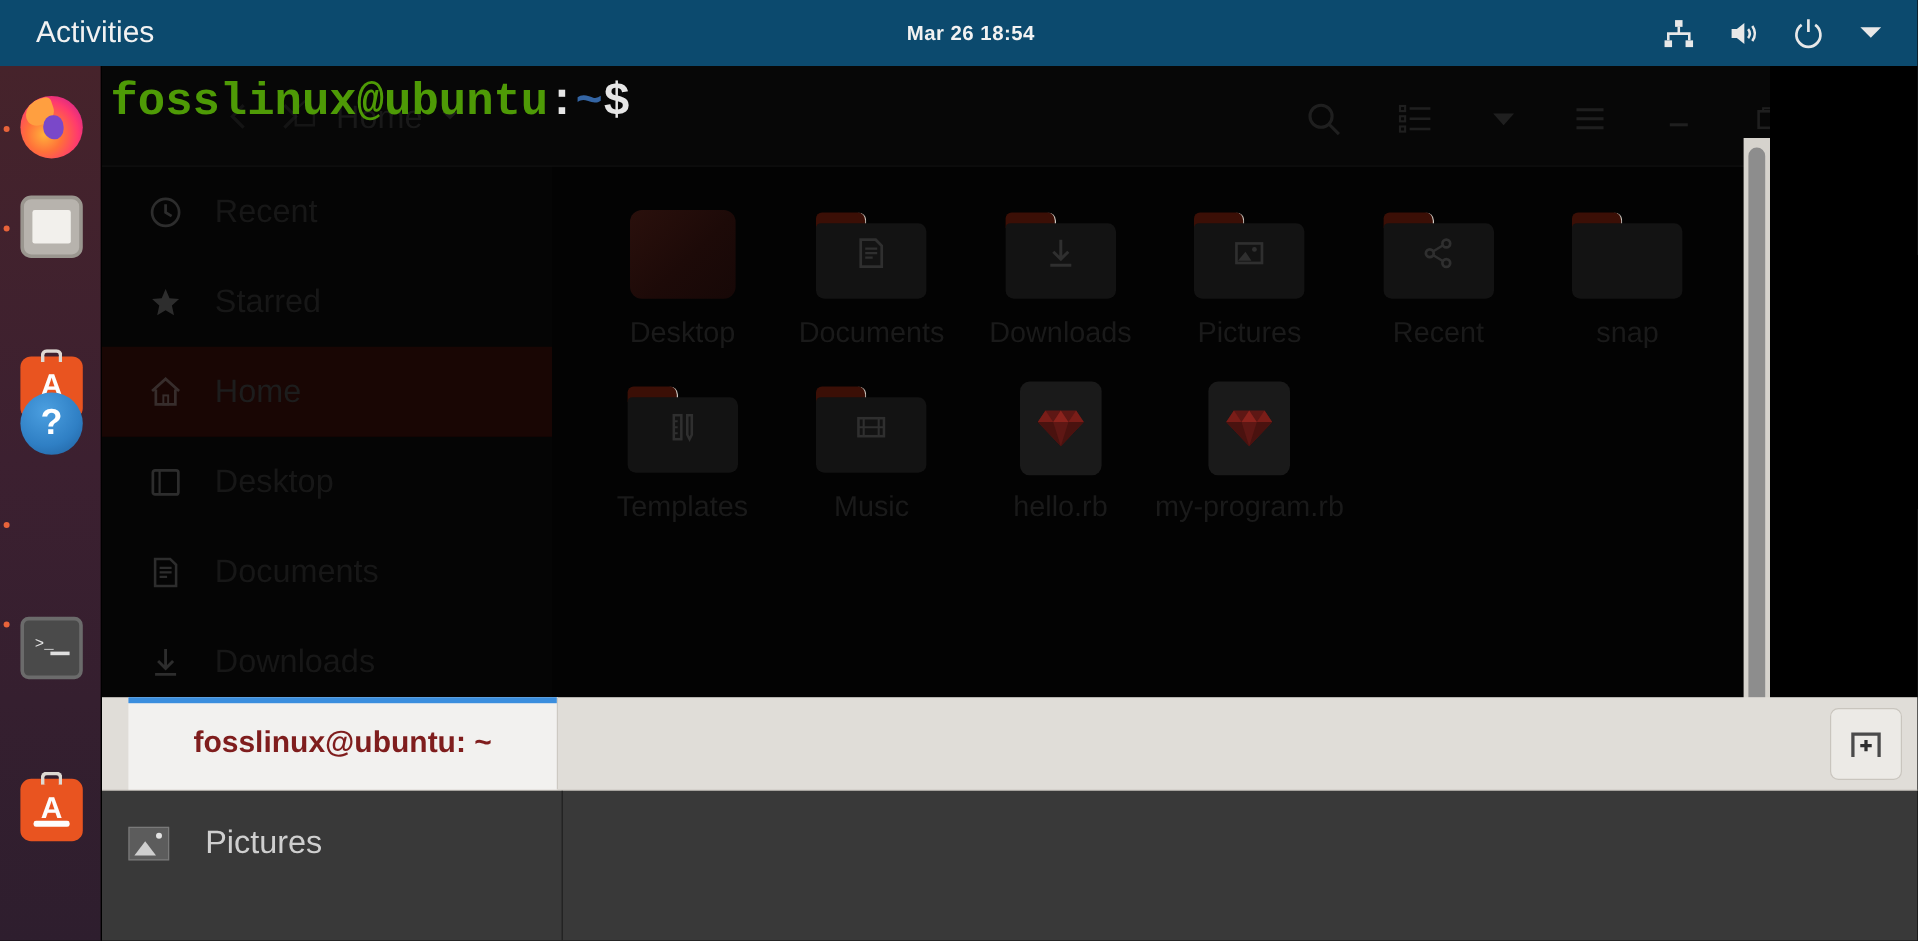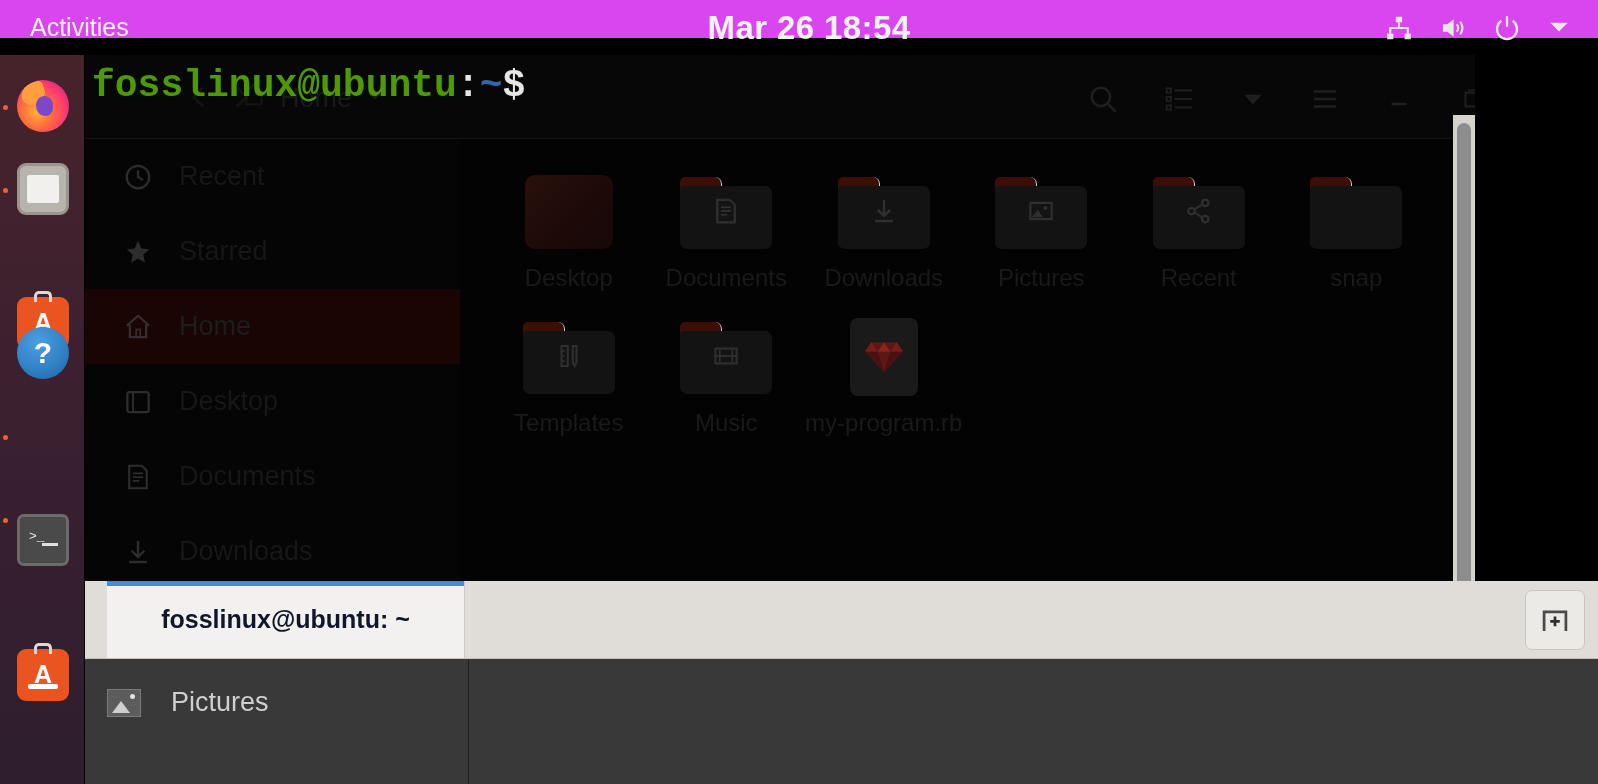--- a/index.html
+++ b/index.html
@@ -3,30 +3,30 @@
 <meta charset="utf-8">
 <style>
   * { margin:0; padding:0; box-sizing:border-box; }
   html,body { width:1598px; height:784px; overflow:hidden; background:#1d1d1d; }
   body { font-family:"Liberation Sans", sans-serif; }
 
   #screen { position:relative; width:1598px; height:784px; background:#000; }
 
   
   .topbar{
-    position:absolute; left:0; top:0; width:1598px; height:38px;
-    background:#d946ef; color:#e8e8e8; z-index:60;
+    position:absolute; left:0; top:0; width:1598px; height:55px;
+    background:#0c4a6e; color:#e8e8e8; z-index:60;
   }
   .topbar .activities{
     position:absolute; left:22px; top:0; height:55px; line-height:55px;
     font-size:25px; color:#f2f2f2; padding:0 8px; border-radius:4px;
   }
   .topbar .clock{
     position:absolute; left:0; right:0; top:0; height:55px; line-height:55px;
-    text-align:center; font-size:33px; font-weight:bold; color:#f2f2f2;
+    text-align:center; font-size:17px; font-weight:bold; color:#f2f2f2;
     letter-spacing:.4px;
     margin-left:20px;
   }
   .topbar .tray{
     position:absolute; right:22px; top:0; height:55px;
     display:flex; align-items:center; gap:24px;
   }
   .tray .ticon{ width:30px; height:30px; display:block; }
   .tray svg{ display:block; }
 
@@ -164,21 +164,21 @@
     border-bottom:1px solid #c8c4bd;
   }
   .tab{
     position:absolute; left:22px; top:0; width:358px; height:77px;
     background:#f2f1ef; border-right:1px solid #cdc9c2;
   }
   .tab .topline{ position:absolute; left:0; top:0; width:100%; height:5px; background:#3b8ede; }
   .tab .tlabel{
     position:absolute; left:0; top:0; width:100%; height:77px;
     display:flex; align-items:center; justify-content:center;
-    font-size:25px; font-weight:bold; color:#0f172a;
+    font-size:25px; font-weight:bold; color:#7f1d1d;
   }
   .newtab{
     position:absolute; right:13px; top:9px; width:60px; height:60px;
     background:#eceae6; border:1px solid #c9c5be; border-radius:7px;
     display:flex; align-items:center; justify-content:center;
   }
 
   .tbody{
     position:absolute; left:85px; top:659px; width:1513px; height:125px;
     background:#393939; z-index:40;
@@ -447,20 +447,35 @@
                     <rect x="3.5" y="6" width="17" height="12" fill="none" stroke="#2f2f2f" stroke-width="1.7"></rect>
                     <path d="M7 6 V18 M17 6 V18" stroke="#2f2f2f" stroke-width="1.4"></path>
                     <path d="M3.5 12 H20.5" stroke="#2f2f2f" stroke-width="1.4"></path>
                   </svg>
               </div>
             </div>
           </div>
           <div class="lbl">Music</div>
         </div>
 
+        <div class="cell">
+          <div class="ic">
+            <div class="rbfile">
+              <svg class="gem" viewBox="0 0 40 32">
+                <path d="M8 2 L32 2 L38 11 L20 30 L2 11 Z" fill="#5e1714"></path>
+                <path d="M8 2 L14 11 L2 11 Z" fill="#7a1d18"></path>
+                <path d="M32 2 L38 11 L26 11 Z" fill="#7a1d18"></path>
+                <path d="M14 11 L20 2 L26 11 Z" fill="#8c231d"></path>
+                <path d="M2 11 L20 30 L14 11 Z" fill="#4a120f"></path>
+                <path d="M38 11 L20 30 L26 11 Z" fill="#4a120f"></path>
+              </svg>
+            </div>
+          </div>
+          <div class="lbl">hello.rb</div>
+        </div>
 
         <div class="cell">
           <div class="ic">
             <div class="rbfile">
               <svg class="gem" viewBox="0 0 40 32">
                 <path d="M8 2 L32 2 L38 11 L20 30 L2 11 Z" fill="#5e1714"></path>
                 <path d="M8 2 L14 11 L2 11 Z" fill="#7a1d18"></path>
                 <path d="M32 2 L38 11 L26 11 Z" fill="#7a1d18"></path>
                 <path d="M14 11 L20 2 L26 11 Z" fill="#8c231d"></path>
                 <path d="M2 11 L20 30 L14 11 Z" fill="#4a120f"></path>

